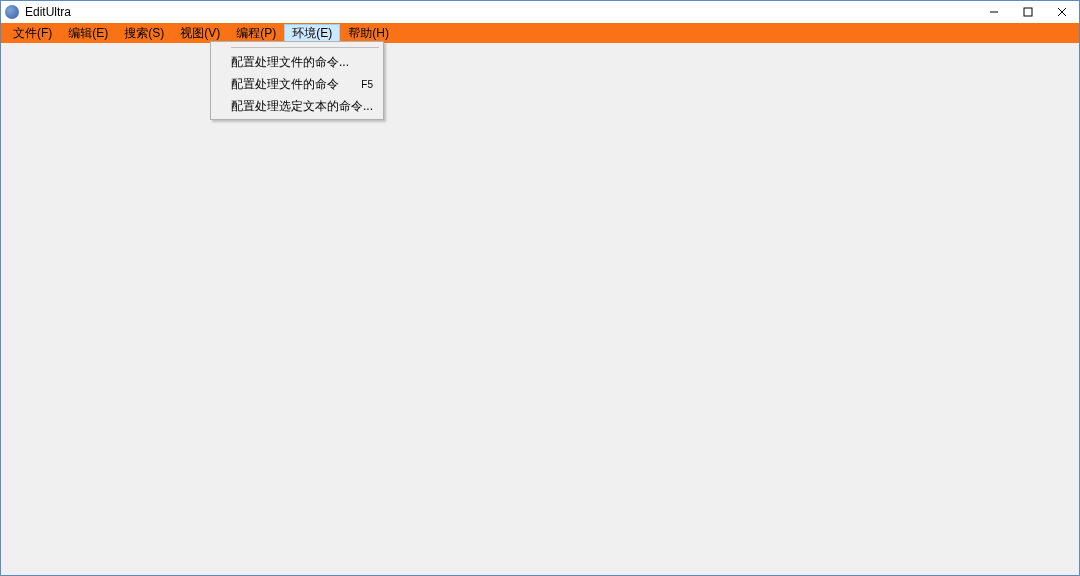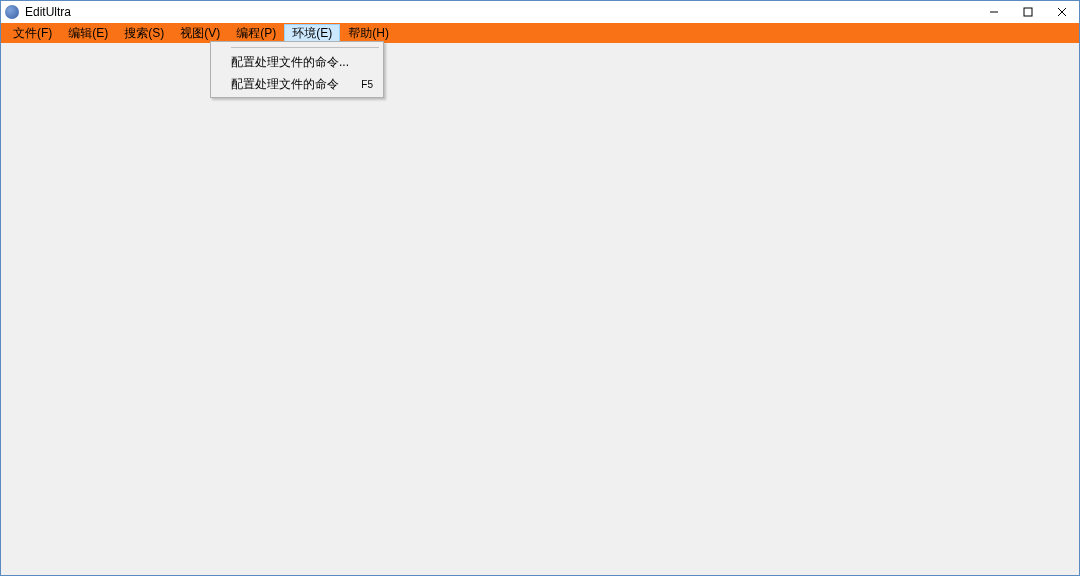--- a/index.html
+++ b/index.html
@@ -156,13 +156,17 @@
 <div class="dropdown">
   <div class="dropdown-separator"></div>
   <div class="dropdown-item">
     <span>配置处理文件的命令...</span>
     <span class="shortcut"></span>
   </div>
   <div class="dropdown-item">
     <span>配置处理文件的命令</span>
     <span class="shortcut">F5</span>
   </div>
+  <div class="dropdown-item">
+    <span>配置处理选定文本的命令...</span>
+    <span class="shortcut"></span>
+  </div>
 </div>
 
 </body></html>

